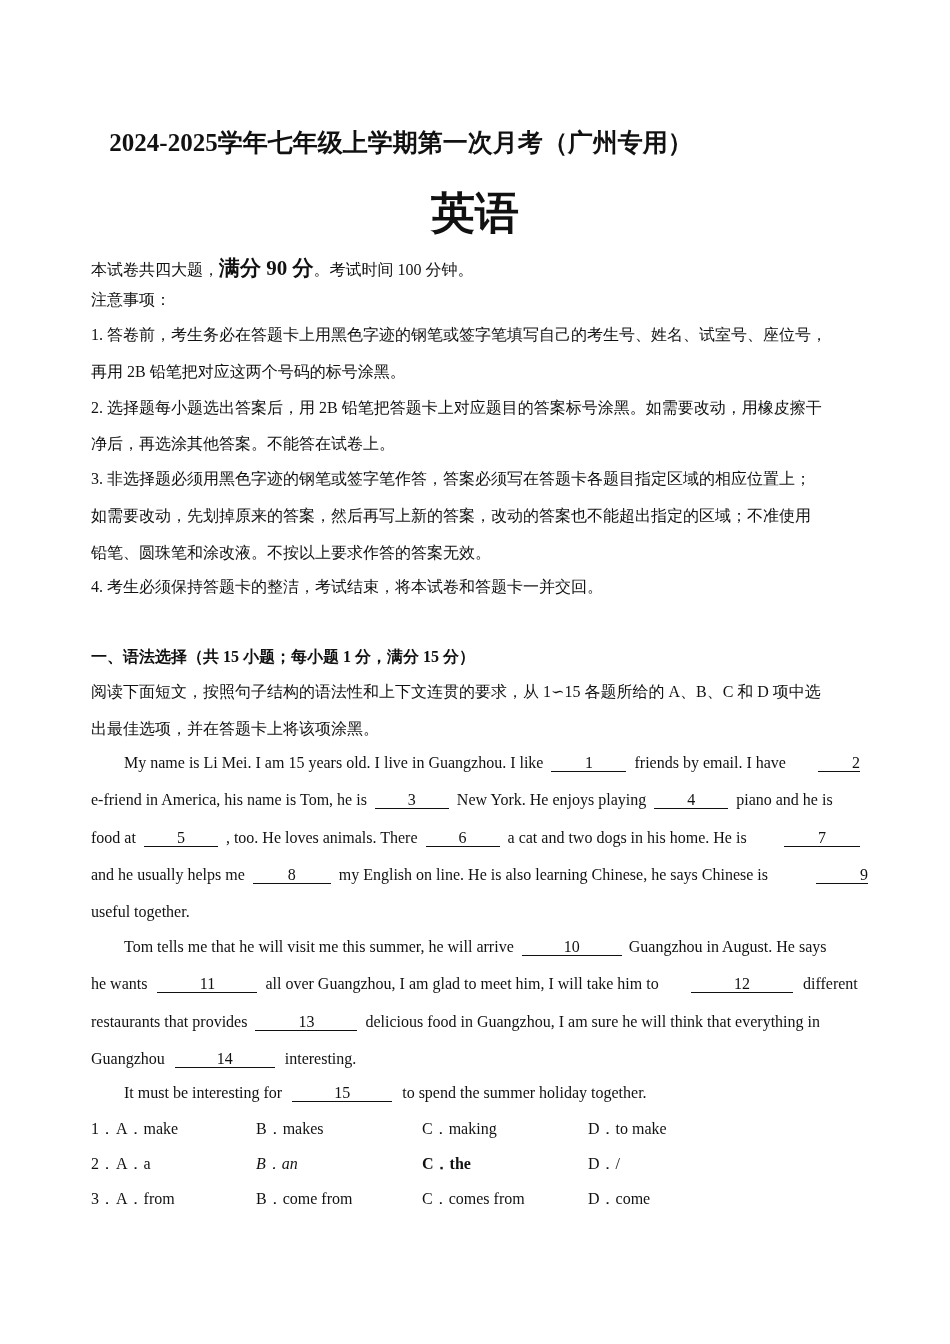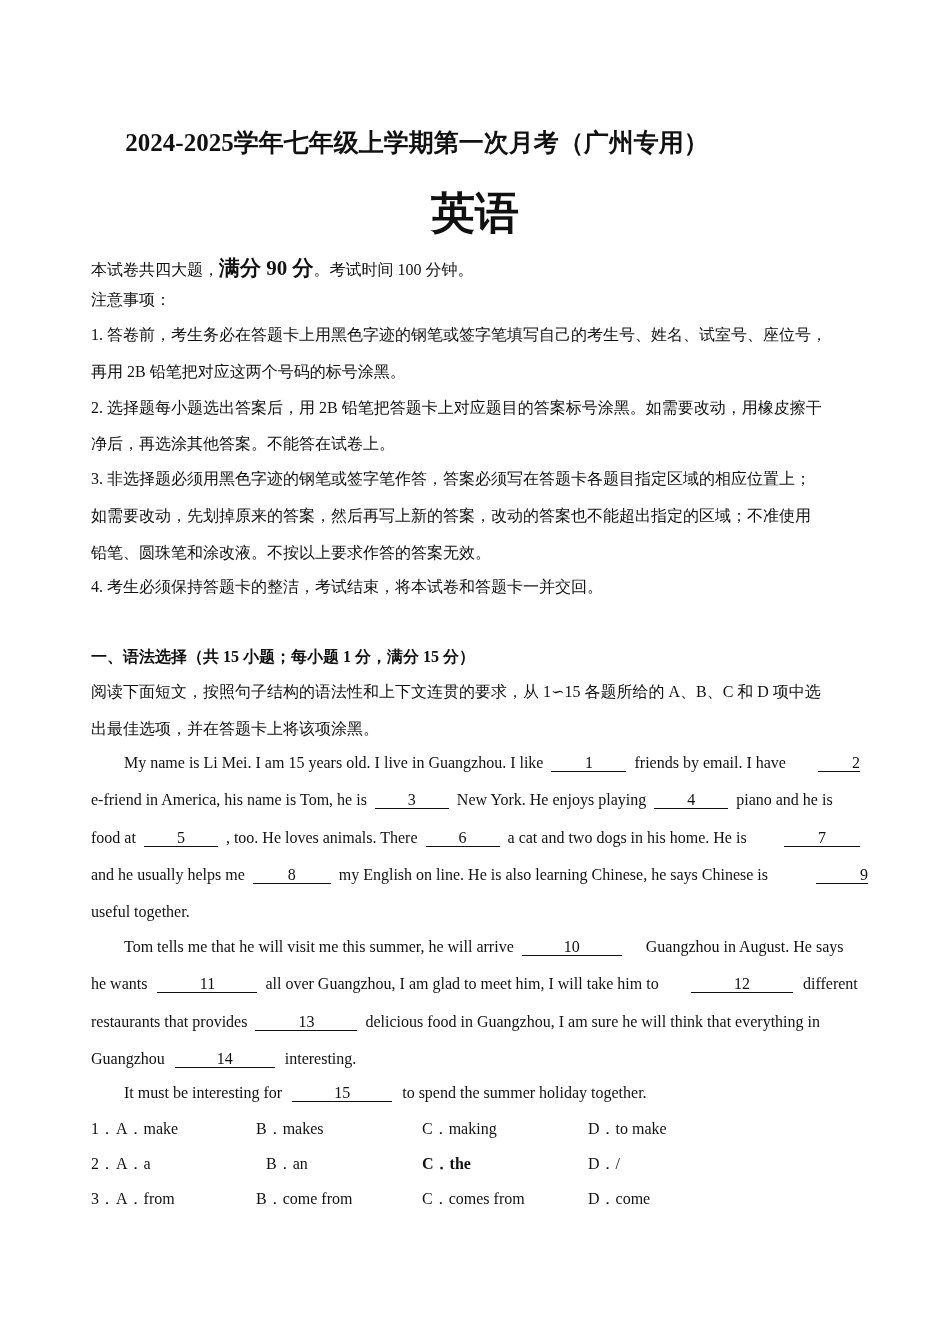--- a/index.html
+++ b/index.html
@@ -1,19 +1,19 @@
 <!DOCTYPE html>
 <html><head>
 <meta charset="utf-8">
 <style>
   html, body { margin: 0; padding: 0; background: #ffffff; }
   body { width: 950px; height: 1344px; position: relative; overflow: hidden;
          font-family: "Liberation Serif", "DejaVu Serif", serif; color: #111; }
   .abs { position: absolute; white-space: nowrap; }
-  .title { left: 16px; width: 802px; text-align: center; top: 126px; font-size: 25px; font-weight: bold; letter-spacing: 0px; }
+  .title { left: 0; width: 802px; text-align: center; top: 126px; font-size: 25px; font-weight: bold; letter-spacing: 0px; }
   .subject { left: 0; width: 950px; text-align: center; top: 184px; font-size: 44px; font-weight: bold; font-family: "DejaVu Sans", sans-serif; }
   .line { left: 91px; font-size: 16px; }
   .intro-bold { font-weight: bold; font-size: 21px; }
   .sec-head { left: 91px; font-size: 16px; font-weight: bold; }
   .blank { display: inline-block; border-bottom: 1px solid #111; text-align: center; line-height: 15px; height: 16px; vertical-align: baseline; }
   .opt-row { left: 91px; font-size: 16px; width: 800px; height: 20px; }
   .opt { position: absolute; top: 0; }
 </style>
 </head>
 <body>
@@ -74,21 +74,21 @@
 </div>
 <div class="abs line" style="top:866px; left:816px;">
   <span class="blank" style="width:52px; text-align:right;">9</span>
 </div>
 
 <div class="abs line" style="top:903px;">useful together.</div>
 
 <div class="abs line" style="top:938px; left:124px;">
   <span>Tom tells me that he will visit me this summer, he will arrive</span>
   <span class="blank" style="width:100px; margin-left:4px;">10</span>
-  <span style="margin-left:20px;">Guangzhou in August. He says</span>
+  <span style="margin-left:3px;">Guangzhou in August. He says</span>
 </div>
 
 <div class="abs line" style="top:975px;">
   <span>he wants</span>
   <span class="blank" style="width:100px; margin-left:6px;">11</span>
   <span style="margin-left:4px;">all over Guangzhou, I am glad to meet him, I will take him to</span>
 </div>
 <div class="abs line" style="top:975px; left:691px;">
   <span class="blank" style="width:102px;">12</span>
   <span style="margin-left:6px;">different</span>
@@ -115,21 +115,21 @@
 <div class="abs opt-row" style="top:1119px;">
   <span class="opt" style="left:0;">1．</span>
   <span class="opt" style="left:25px;">A．make</span>
   <span class="opt" style="left:165px;">B．makes</span>
   <span class="opt" style="left:331px;">C．making</span>
   <span class="opt" style="left:497px;">D．to make</span>
 </div>
 <div class="abs opt-row" style="top:1154px;">
   <span class="opt" style="left:0;">2．</span>
   <span class="opt" style="left:25px;">A．a</span>
-  <span class="opt" style="left:175px;">B．an</span>
+  <span class="opt" style="left:165px;font-style:italic;">B．an</span>
   <span class="opt" style="left:331px;font-weight:bold;">C．the</span>
   <span class="opt" style="left:497px;">D．/</span>
 </div>
 <div class="abs opt-row" style="top:1189px;">
   <span class="opt" style="left:0;">3．</span>
   <span class="opt" style="left:25px;">A．from</span>
   <span class="opt" style="left:165px;">B．come from</span>
   <span class="opt" style="left:331px;">C．comes from</span>
   <span class="opt" style="left:497px;">D．come</span>
 </div>

